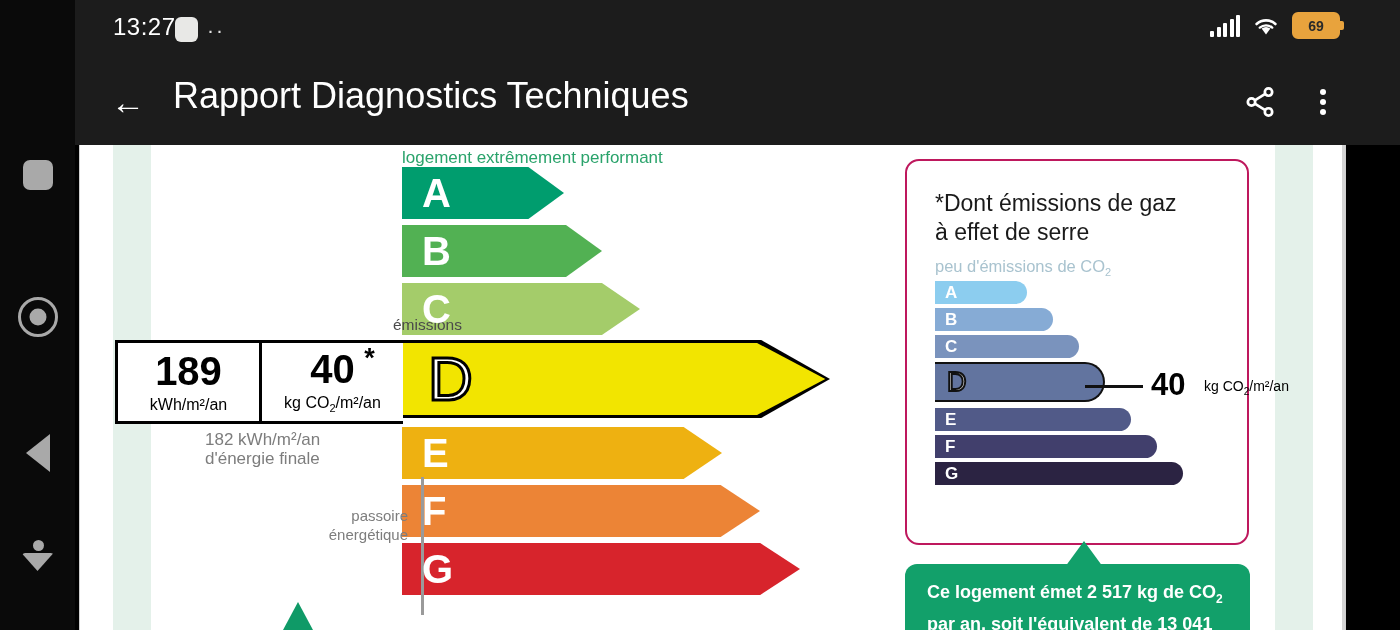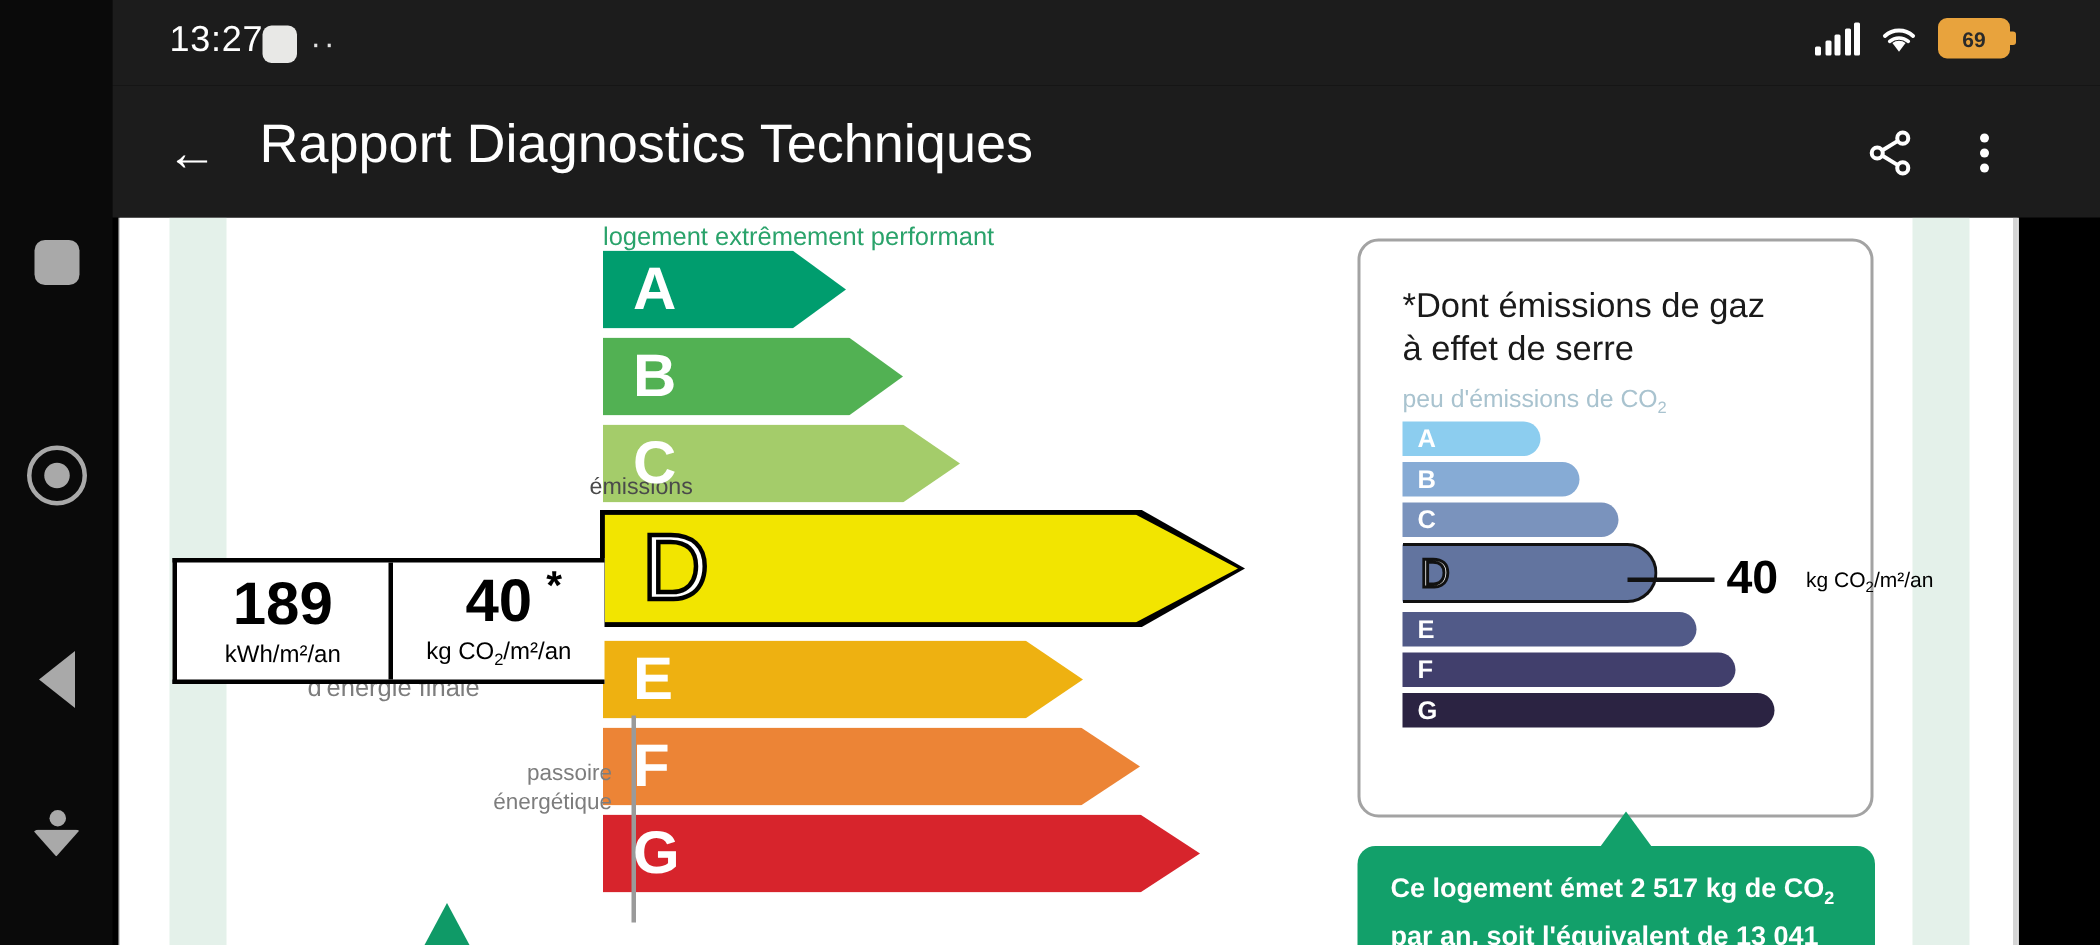--- a/index.html
+++ b/index.html
@@ -65,39 +65,39 @@
   .bar .body{position:absolute;left:0;top:0;height:100%;width:100%;}
 
   .lbl-left{position:absolute;color:#4a4a4a;font-size:15.5px;line-height:19px;}
   .lbl-conso{left:130px;top:151px;text-align:center;width:155px;}
   .lbl-emis{left:313px;top:170px;}
   .lbl-finale{left:125px;top:285px;line-height:19px;color:#7d7d7d;font-size:17px;}
   .lbl-passoire{left:218px;top:361px;text-align:right;width:110px;color:#7d7d7d;font-size:15px;line-height:19px;}
   .passoire-rule{position:absolute;left:341px;top:332px;width:3px;height:138px;background:#9a9a9a;}
 
   
-  .valbox{position:absolute;left:35px;top:195px;width:285px;height:78px;border:3px solid #000;background:#fff;border-right:none;z-index:4;display:flex;margin-top:32px;}
+  .valbox{position:absolute;left:35px;top:195px;width:285px;height:78px;border:3px solid #000;background:#fff;border-right:none;z-index:4;display:flex;}
   .valcell{flex:1;display:flex;flex-direction:column;align-items:center;justify-content:center;}
   .valcell.sep{border-left:3px solid #000;}
   .valnum{font-size:40px;font-weight:700;color:#000;line-height:1;position:relative;}
   .valnum sup{font-size:27px;position:absolute;top:-4px;right:-20px;font-weight:700;}
   .valunit{font-size:16px;color:#000;margin-top:5px;white-space:nowrap;}
   .valunit sub{font-size:11px;}
 
   
   .drow{position:absolute;left:320px;top:195px;height:78px;width:430px;z-index:3;}
   .drow .dshape{position:absolute;inset:0;background:#f2e500;
       clip-path:polygon(0 0, 84% 0, 100% 50%, 84% 100%, 0 100%);}
   .drow .dborder{position:absolute;inset:0;background:#000;
       clip-path:polygon(0 0, 84% 0, 100% 50%, 84% 100%, 0 100%);}
   .drow .dletter{position:absolute;left:28px;top:50%;transform:translateY(-50%);font-size:62px;font-weight:400;color:#fff;
       -webkit-text-stroke:3px #000;line-height:1;z-index:3;}
 
   
-  .co2card{position:absolute;left:825px;top:14px;width:340px;height:382px;border:2px solid #a3a3a3;border-radius:14px;background:#fff;}
+  .co2card{position:absolute;left:825px;top:14px;width:340px;height:382px;border:2px solid #be185d;border-radius:14px;background:#fff;}
   .co2title{position:absolute;left:28px;top:28px;font-size:23px;color:#1a1a1a;line-height:29px;width:280px;}
   .co2sub{position:absolute;left:28px;top:96px;font-size:16.5px;color:#a9c3cf;}
   .co2sub sub{font-size:11px;}
   .co2bars{position:absolute;left:28px;top:120px;width:290px;}
   .cbar{position:relative;height:23px;border-radius:0 12px 12px 0;margin-bottom:4px;display:flex;align-items:center;}
   .cbar b{color:#fff;font-size:17px;font-weight:700;margin-left:10px;line-height:1;}
   .cbar.active{height:36px;border:2.5px solid #111;border-radius:0 20px 20px 0;border-left:none;margin:3px 0 6px 0;}
   .cbar.active b{font-size:27px;font-weight:400;color:#fff;-webkit-text-stroke:2px #111;margin-left:12px;}
   .co2lead{position:absolute;left:178px;top:224px;width:58px;height:3px;background:#111;}
   .co2val{position:absolute;left:244px;top:206px;font-size:31px;font-weight:700;color:#000;}

